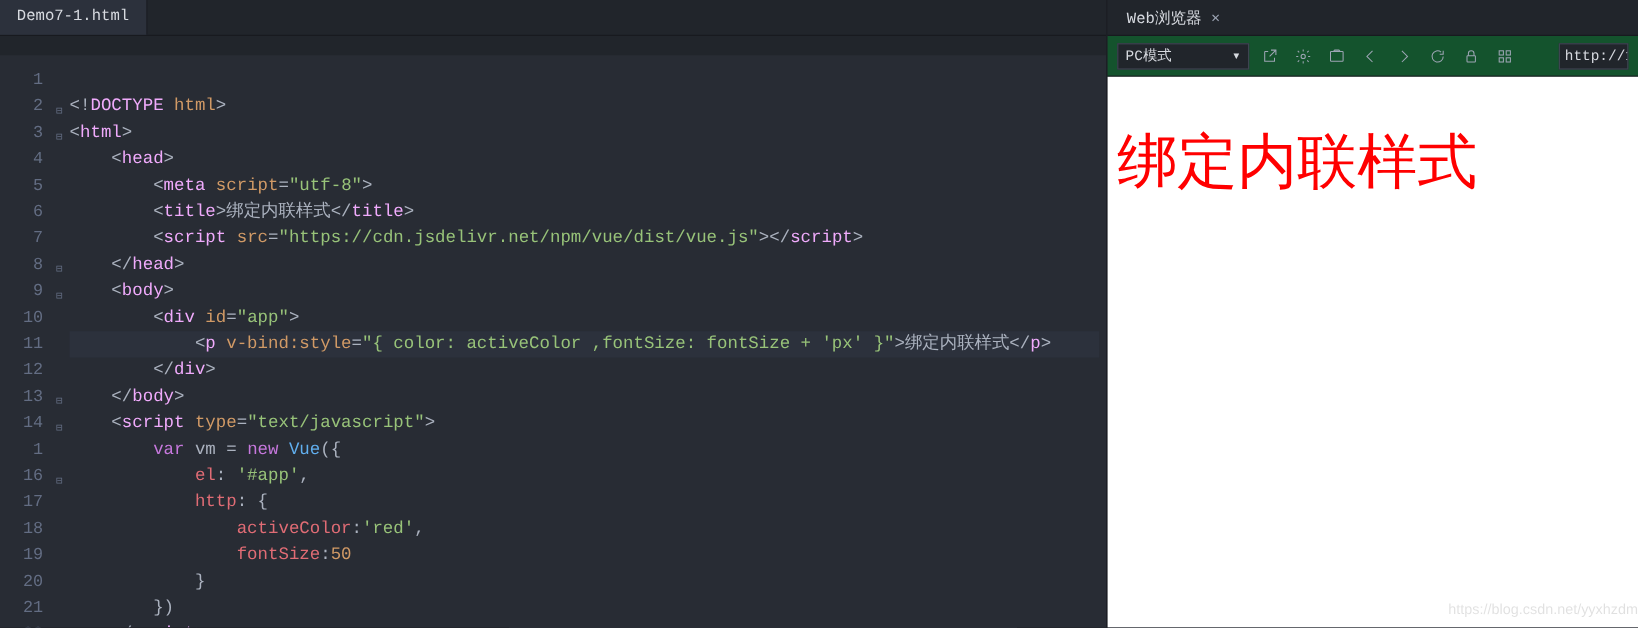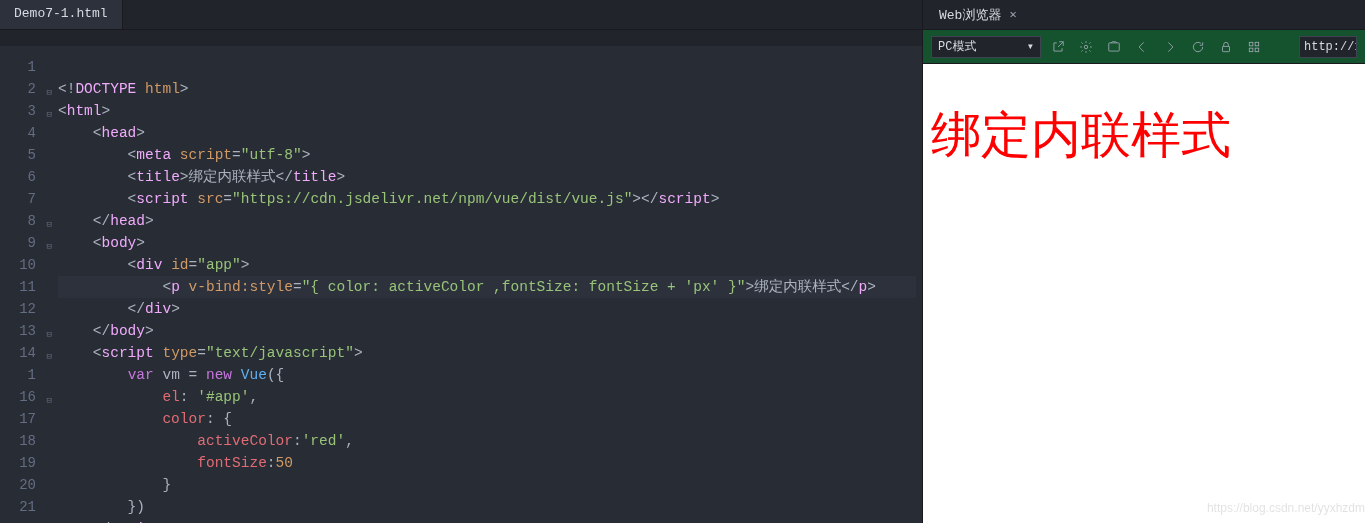--- a/index.html
+++ b/index.html
@@ -77,21 +77,21 @@
 <span class="c-punc">        &lt;<span class="c-tag">script</span> <span class="c-attr">src</span>=<span class="c-str">"<span>https://cdn.jsdelivr.net/npm/vue/dist/vue.js</span>"</span>&gt;&lt;/<span class="c-tag">script</span>&gt;</span>
 <span class="c-punc">    &lt;/<span class="c-tag">head</span>&gt;</span>
 <span class="c-punc">    &lt;<span class="c-tag">body</span>&gt;</span>
 <span class="c-punc">        &lt;<span class="c-tag">div</span> <span class="c-attr">id</span>=<span class="c-str">"app"</span>&gt;</span>
 <span class="hl-line"><span class="c-punc">            &lt;<span class="c-tag">p</span> <span class="c-attr">v-bind:style</span>=<span class="c-str">"{ color: activeColor ,fontSize: fontSize + 'px' }"</span>&gt;<span class="c-txt">绑定内联样式</span>&lt;/<span class="c-tag">p</span>&gt;</span></span>
 <span class="c-punc">        &lt;/<span class="c-tag">div</span>&gt;</span>
 <span class="c-punc">    &lt;/<span class="c-tag">body</span>&gt;</span>
 <span class="c-punc">    &lt;<span class="c-tag">script</span> <span class="c-attr">type</span>=<span class="c-str">"<span>text/javascript</span>"</span>&gt;</span>
 <span>        <span class="c-kw">var</span> <span class="c-txt">vm</span> <span class="c-punc">=</span> <span class="c-kw">new</span> <span class="c-fn">Vue</span><span class="c-punc">({</span></span>
 <span>            <span class="c-prop">el</span><span class="c-punc">:</span> <span class="c-str">'#app'</span><span class="c-punc">,</span></span>
-<span>            <span class="c-prop">color</span><span class="c-punc">: {</span></span>
+<span>            <span class="c-prop">http</span><span class="c-punc">: {</span></span>
 <span>                <span class="c-prop">activeColor</span><span class="c-punc">:</span><span class="c-str">'red'</span><span class="c-punc">,</span></span>
 <span>                <span class="c-prop">fontSize</span><span class="c-punc">:</span><span class="c-num">50</span></span>
 <span class="c-punc">            }</span>
 <span class="c-punc">        })</span>
 <span class="c-punc">    &lt;/<span class="c-tag">script</span>&gt;</span>
 
     </div>
   </div>
 </div>
 

